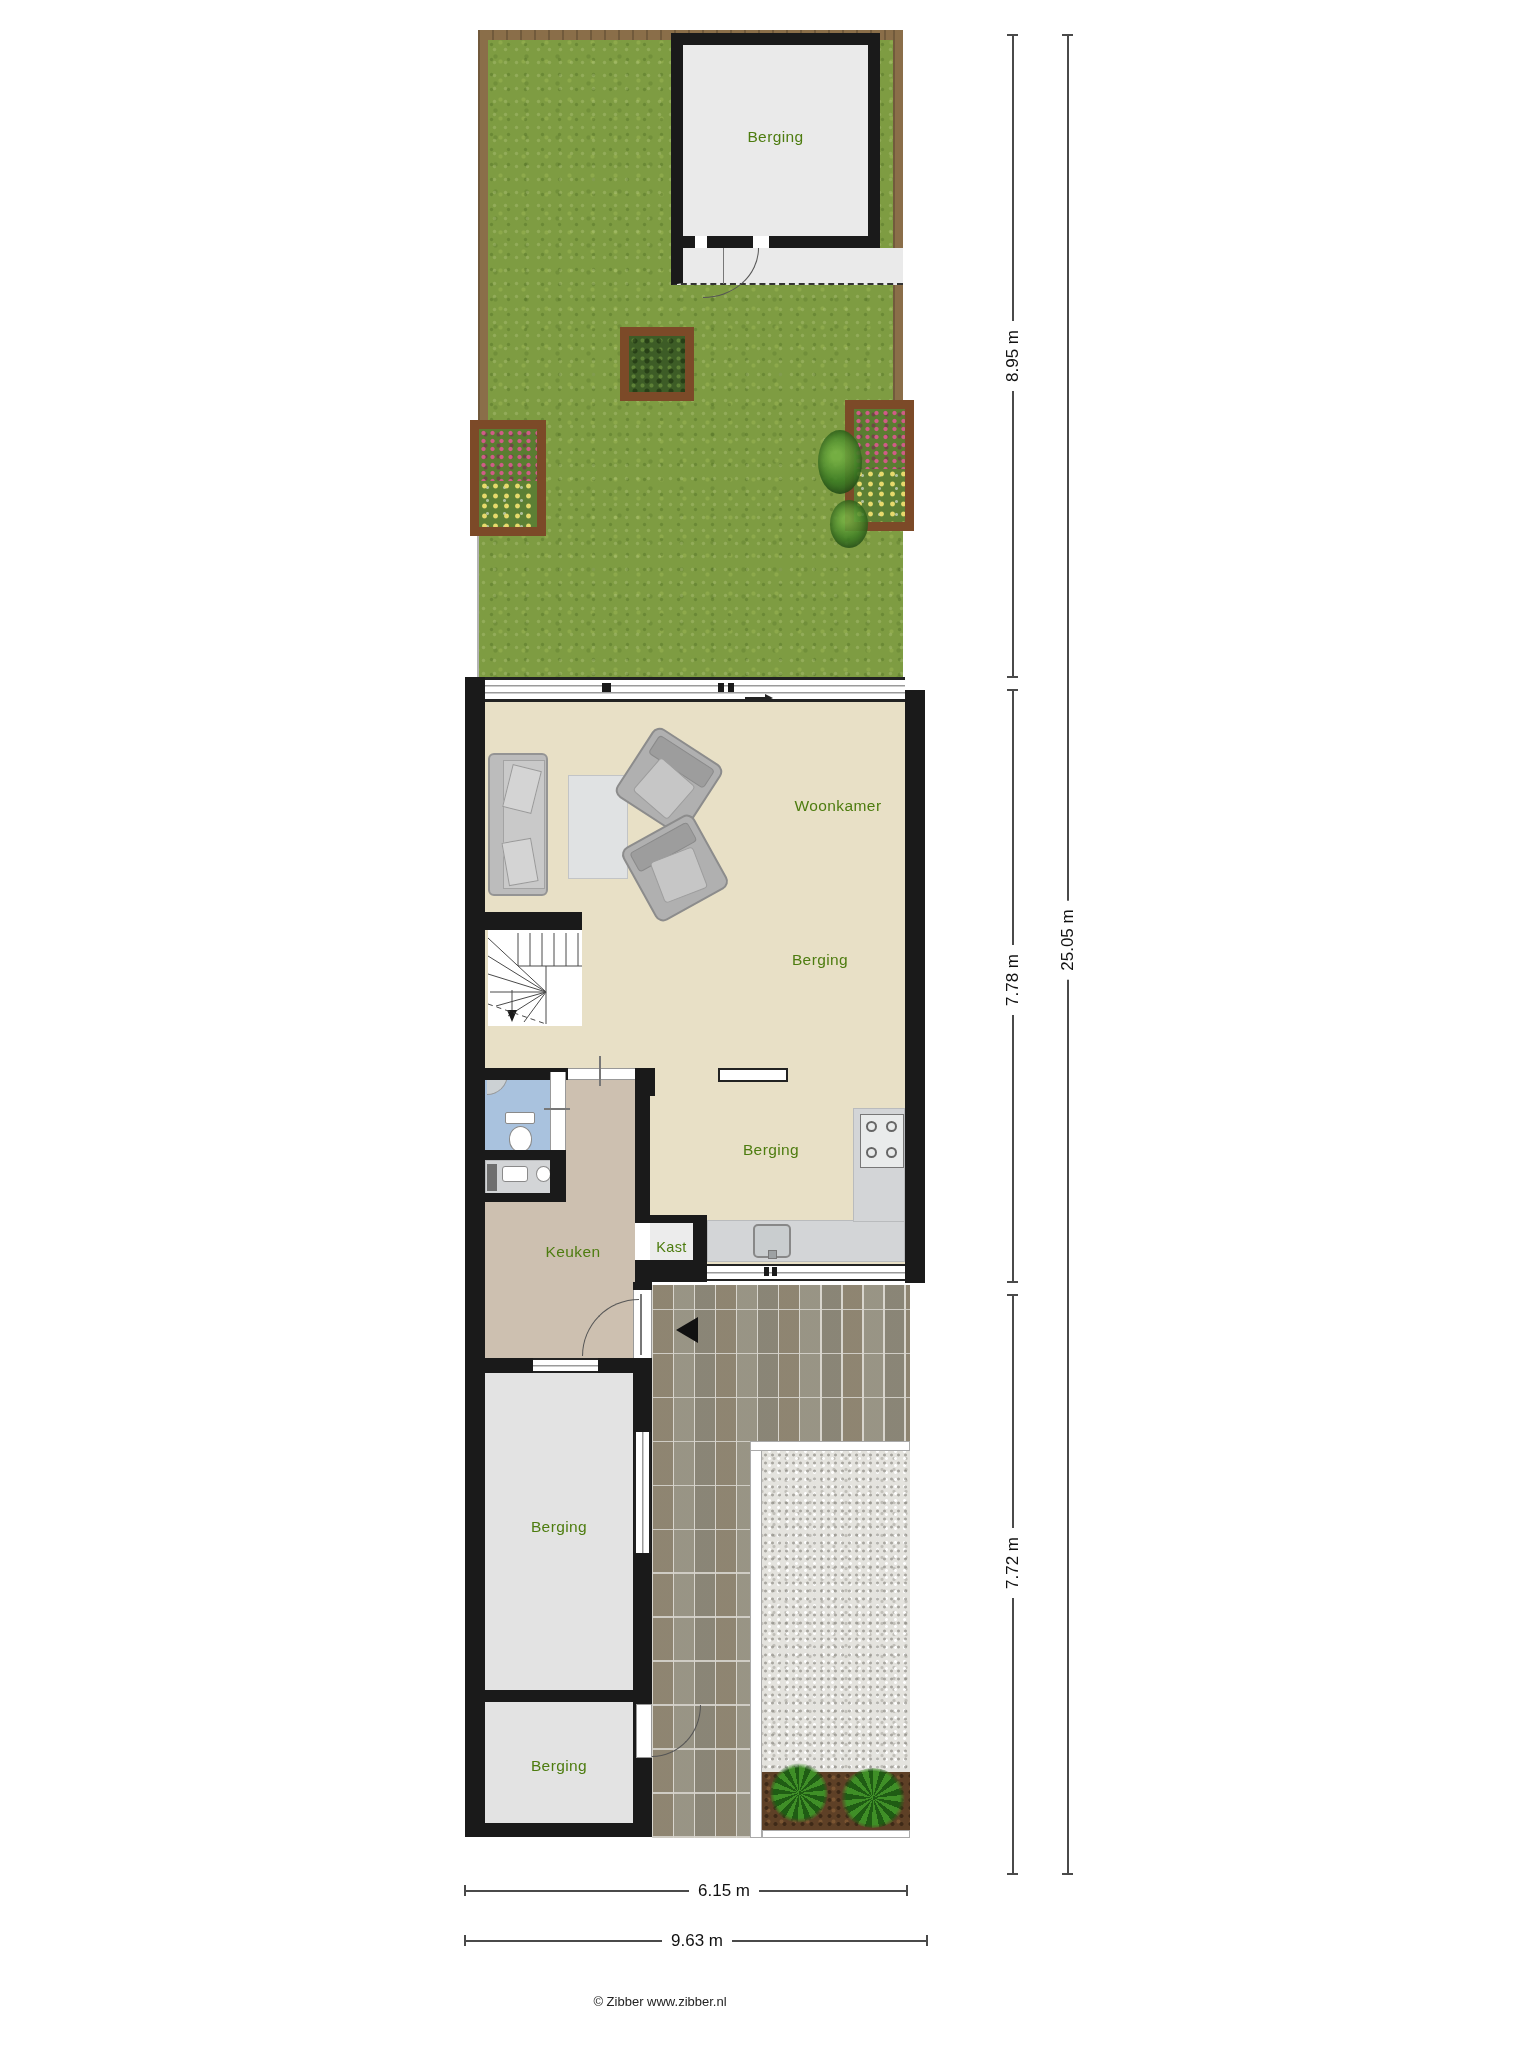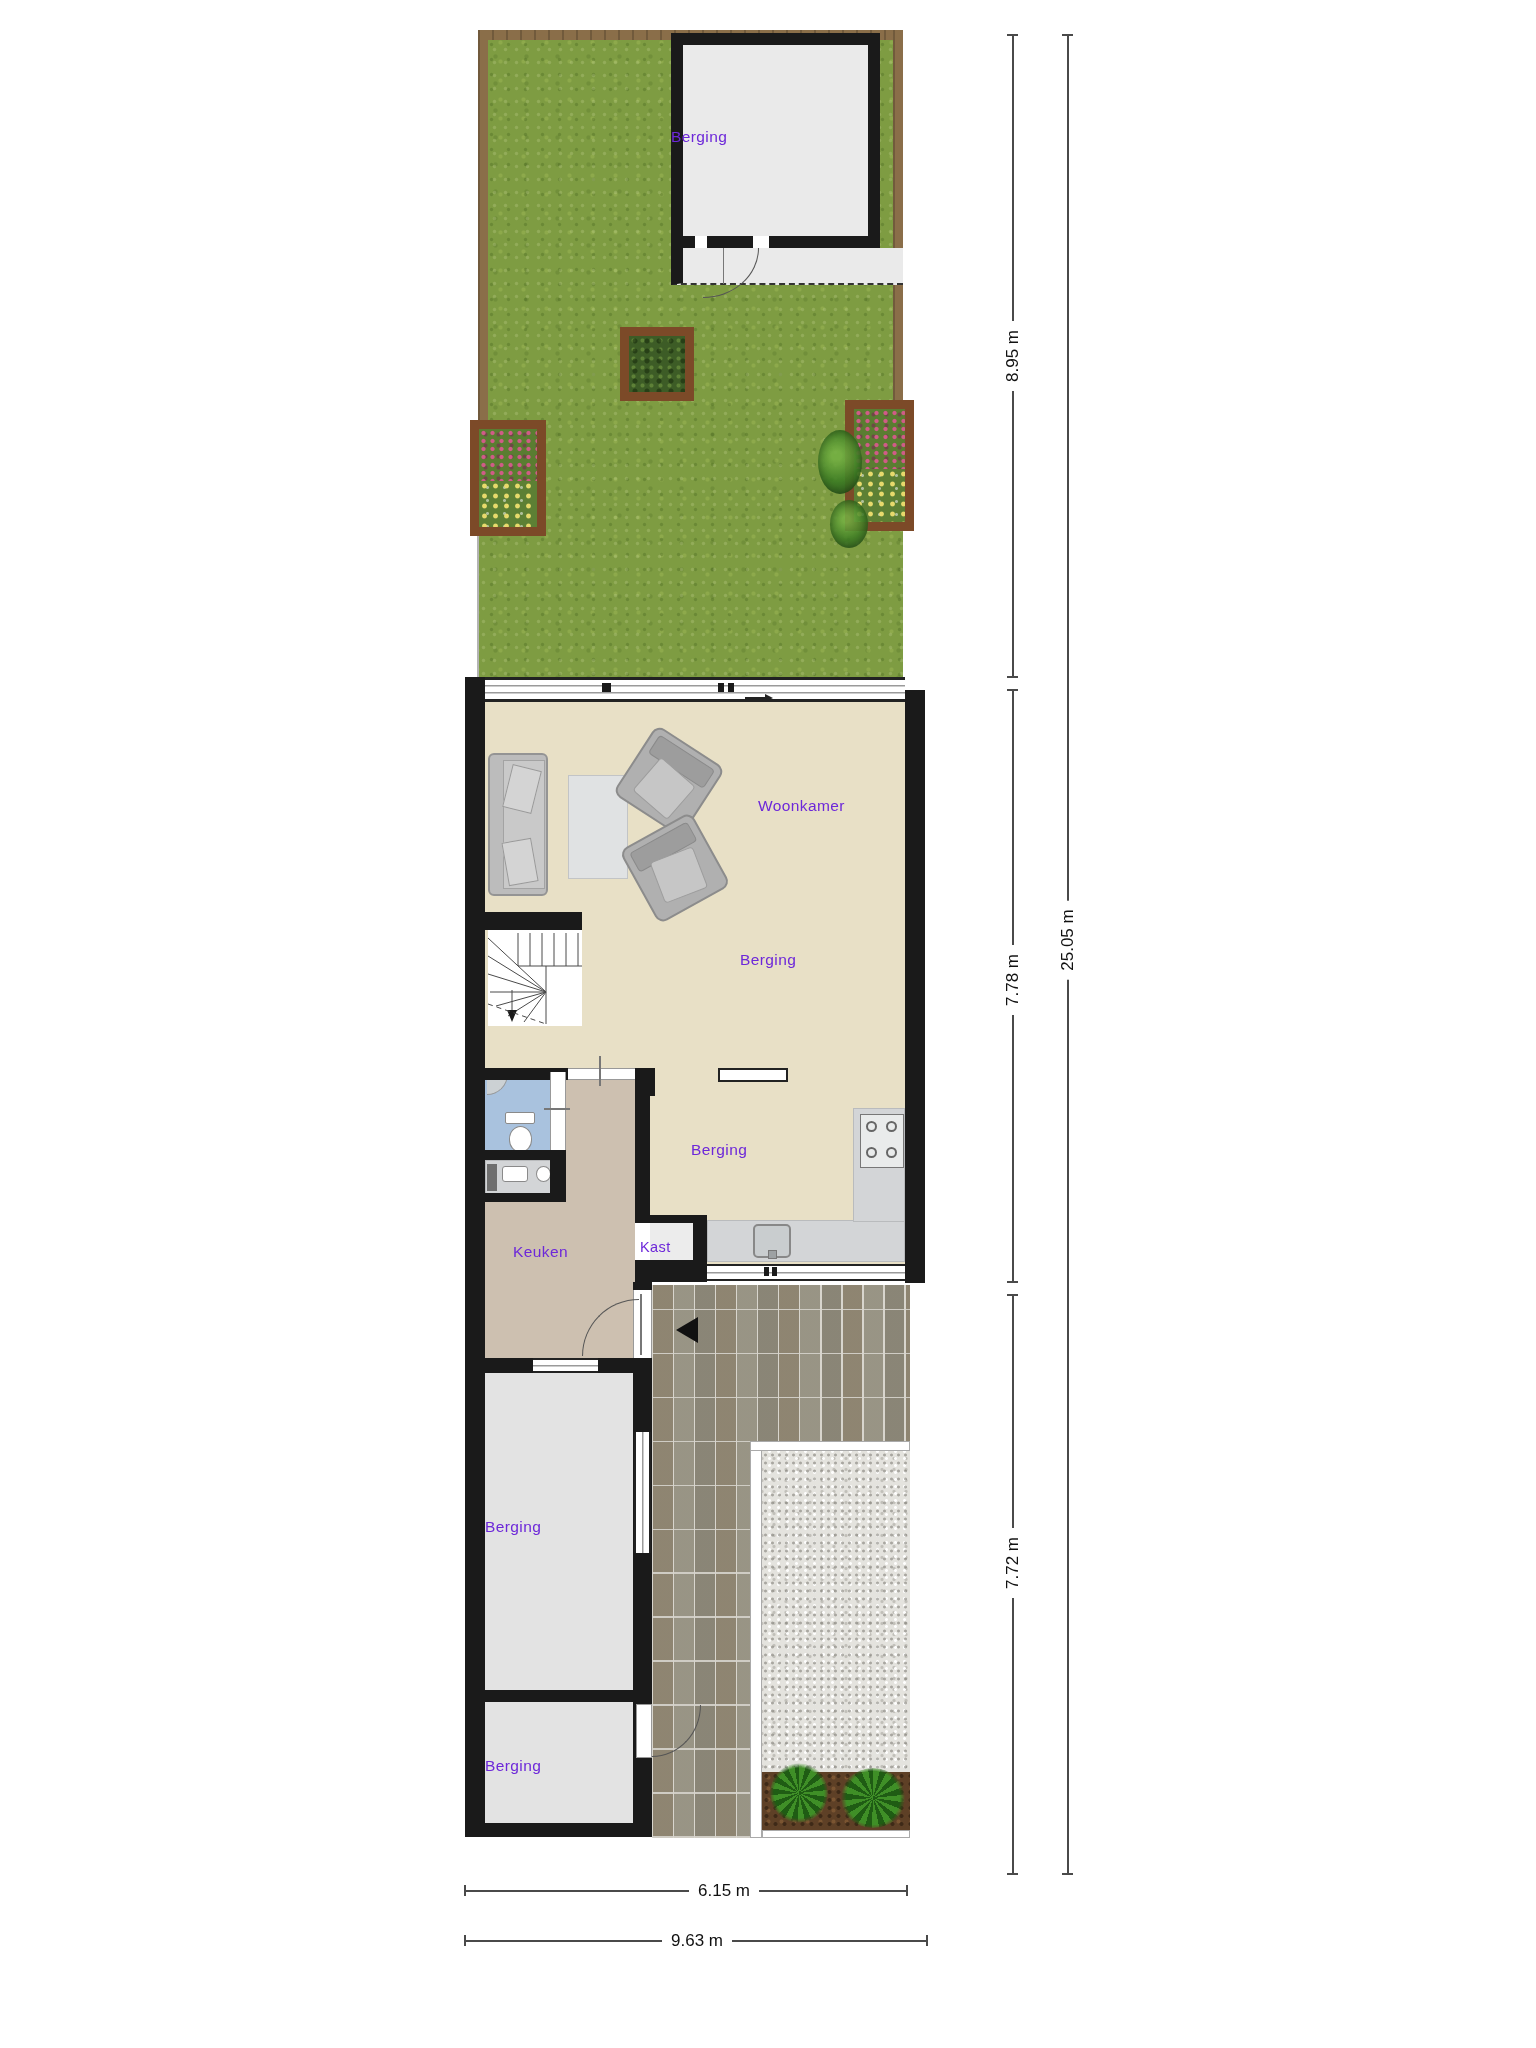--- a/index.html
+++ b/index.html
@@ -113,22 +113,22 @@
   .divider-mark{position:absolute;background:#1a1a1a;}
   .door-tick{position:absolute;background:#777;}
   .passthrough{position:absolute;background:#fff;border:2.5px solid #222;}
   .entry-arrow{position:absolute;width:0;height:0;border-top:13px solid transparent;
                border-bottom:13px solid transparent;border-right:22px solid #111;}
   .slide-line{position:absolute;background:#222;height:1.6px;}
   .slide-head{position:absolute;width:0;height:0;border-left:8px solid #222;
               border-top:4.5px solid transparent;border-bottom:4.5px solid transparent;}
 
   
-  .room-label{position:absolute;font-size:15.5px;line-height:18px;color:#6d28d9;
-              letter-spacing:.4px;}
+  .room-label{position:absolute;font-size:15.5px;line-height:18px;color:#4d7c0f;
+              text-align:center;letter-spacing:.4px;}
   
   .dline-v{position:absolute;width:1.6px;background:#4a4a4a;}
   .dline-h{position:absolute;height:1.6px;background:#4a4a4a;}
   .tick-h{position:absolute;width:11px;height:2px;background:#4a4a4a;}
   .tick-v{position:absolute;width:2px;height:11px;background:#4a4a4a;}
   .dim-label{position:absolute;font-size:17px;color:#111;background:#fff;padding:2px 9px;
              white-space:nowrap;transform:translate(-50%,-50%);}
   .dim-label.rot{transform:translate(-50%,-50%) rotate(-90deg);}
 
   .footer{position:absolute;left:160px;top:1994px;width:1000px;text-align:center;
@@ -329,15 +329,16 @@
   <div class="tick-v" style="left:464px;top:1885px;"></div>
   <div class="tick-v" style="left:906px;top:1885px;"></div>
   <div class="dim-label" style="left:724px;top:1891px;">6.15 m</div>
 
   <div class="dline-h" style="left:465px;top:1940px;width:462px;"></div>
   <div class="tick-v" style="left:464px;top:1935px;"></div>
   <div class="tick-v" style="left:926px;top:1935px;"></div>
   <div class="dim-label" style="left:697px;top:1941px;">9.63 m</div>
 
   <div class="footer">
+    <div>© Zibber www.zibber.nl</div>
   </div>
 
 </div>
 
 </body></html>

